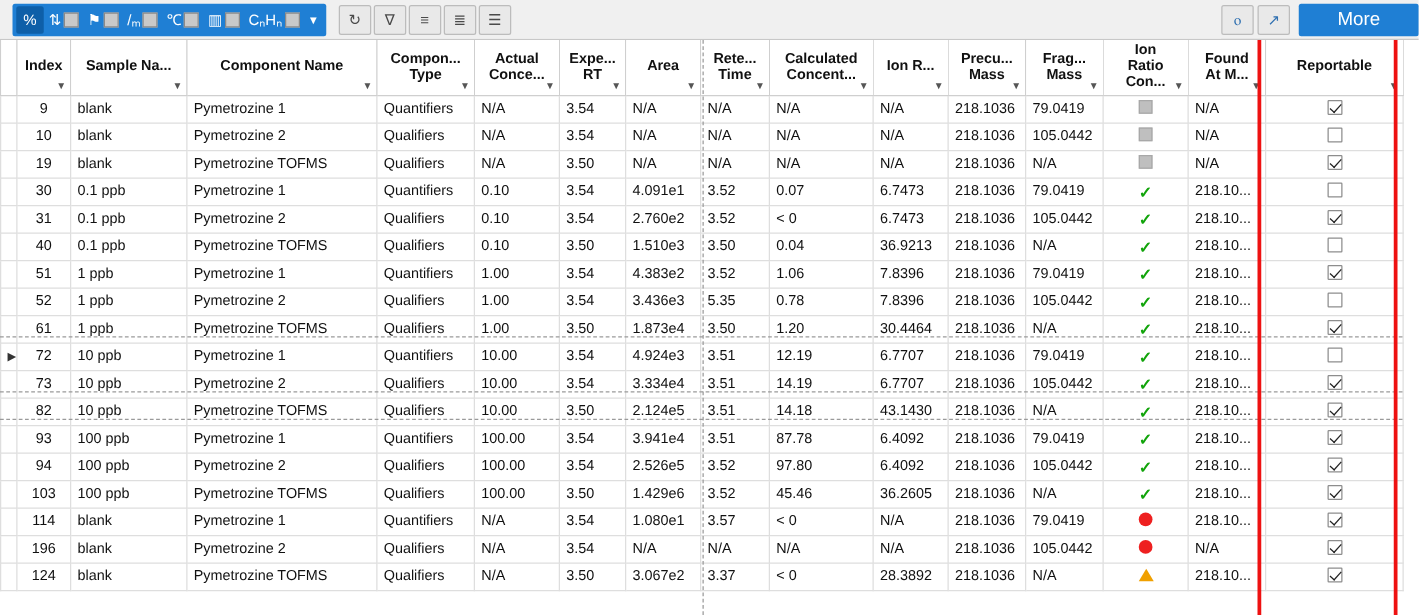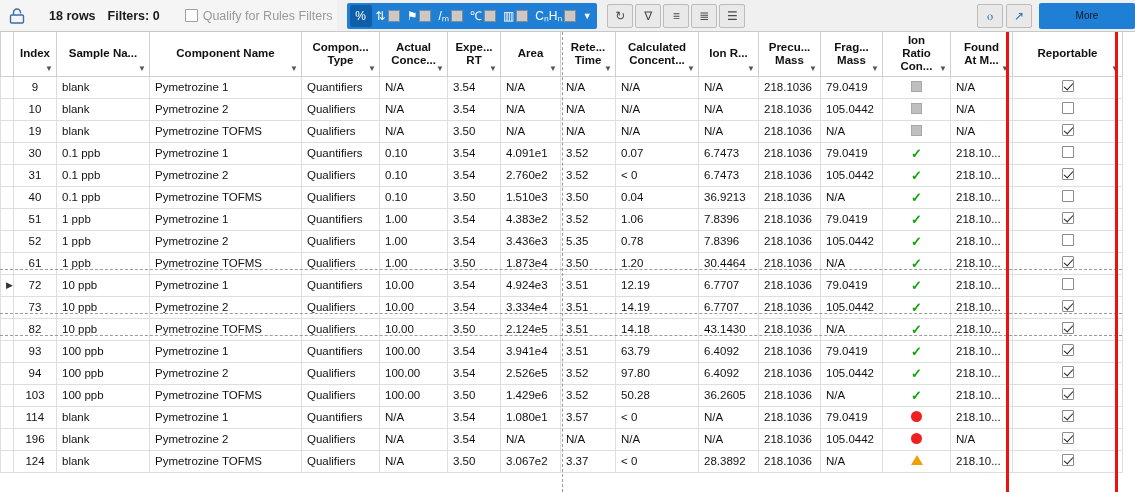--- a/index.html
+++ b/index.html
@@ -106,22 +106,22 @@
     border-radius: 2px;
     display: flex; align-items: center; justify-content: center;
     color: #4a4a4a; font-size: 12px;
   }
   .tb-right {
     display: flex; align-items: center; gap: 3px;
     padding-right: 0px;
   }
   .more-btn {
     background: #1f7fd4;
-    color: #0f172a;
-    font-size: 10px;
+    color: #ffffff;
+    font-size: 15px;
     height: 26px;
     min-width: 96px;
     display: flex; align-items: center; justify-content: center;
     border-radius: 2px;
     margin-left: 4px;
   }
 
   
   .table-wrap {
     flex: 1 1 auto;
@@ -225,36 +225,20 @@
     pointer-events: none;
     z-index: 20;
   }
 </style>
 </head>
 <body>
 
 <div id="app">
 
   <div class="toolbar">
-    <div class="tb-left">
-      <div class="lock-icon">
-        <svg width="20" height="20" viewBox="0 0 20 20">
-          <rect x="3.5" y="9" width="13" height="8" rx="1.2" fill="none" stroke="#3b6ea5" stroke-width="1.4"></rect>
-          <path d="M6.5 9 V6.5 a3.5 3.5 0 0 1 7 0 V7.5" fill="none" stroke="#3b6ea5" stroke-width="1.4"></path>
-        </svg>
-      </div>
-      <div class="tb-sep"></div>
-      <span class="rows-label">18 rows</span>
-      <span class="filters-label">Filters: 0</span>
-      <div class="tb-sep"></div>
-      <div class="chk-qualify">
-        <span class="chk-box"></span>
-        <span class="chk-text">Qualify for Rules Filters</span>
-      </div>
-    </div>
 
     <div class="tb-mid">
       <div class="blue-group">
         <div class="bbtn sel">
             <span>%</span>
           </div>
         <div class="bbtn">
             <span>⇅</span>
             <span class="swatch"></span>
           </div>
@@ -627,21 +611,21 @@
           <tr>
             <td class="mark-col"></td>
             <td class="c-center">93</td>
             <td class="c-left">100  ppb</td>
             <td class="c-left">Pymetrozine 1</td>
             <td class="c-left">Quantifiers</td>
             <td class="c-left">100.00</td>
             <td class="c-left">3.54</td>
             <td class="c-left">3.941e4</td>
             <td class="c-left">3.51</td>
-            <td class="c-left">63.79</td>
+            <td class="c-left">87.78</td>
             <td class="c-left">6.4092</td>
             <td class="c-left">218.1036</td>
             <td class="c-left">79.0419</td>
             <td class="c-center"><span class="g-check">✓</span></td>
             <td class="c-left">218.10...</td>
             <td class="c-center"><span class="cb on"></span></td>
           </tr>
           <tr>
             <td class="mark-col"></td>
             <td class="c-center">94</td>
@@ -663,21 +647,21 @@
           <tr>
             <td class="mark-col"></td>
             <td class="c-center">103</td>
             <td class="c-left">100  ppb</td>
             <td class="c-left">Pymetrozine TOFMS</td>
             <td class="c-left">Qualifiers</td>
             <td class="c-left">100.00</td>
             <td class="c-left">3.50</td>
             <td class="c-left">1.429e6</td>
             <td class="c-left">3.52</td>
-            <td class="c-left">50.28</td>
+            <td class="c-left">45.46</td>
             <td class="c-left">36.2605</td>
             <td class="c-left">218.1036</td>
             <td class="c-left">N/A</td>
             <td class="c-center"><span class="g-check">✓</span></td>
             <td class="c-left">218.10...</td>
             <td class="c-center"><span class="cb on"></span></td>
           </tr>
           <tr>
             <td class="mark-col"></td>
             <td class="c-center">114</td>

